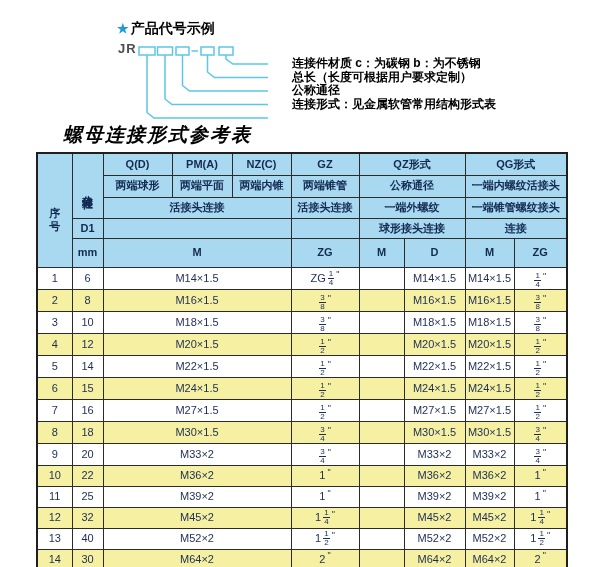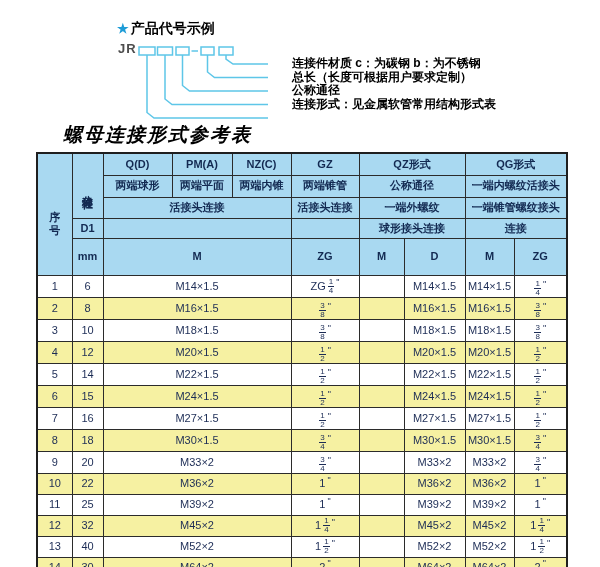--- a/index.html
+++ b/index.html
@@ -36,21 +36,21 @@
     border-collapse:collapse;table-layout:fixed;
     border:2px solid #1f1f1f;
   }
   table.ref td{
     border:1px solid var(--border);
     padding:0;text-align:center;vertical-align:middle;
     font-size:11px;color:var(--text-navy);overflow:hidden;line-height:1.1;
     background:#fff;
   }
   table.ref thead td{background:var(--header-bg);color:#132a52;font-weight:600;}
-  tr.h1{height:22px;} tr.h2{height:22px;font-family:Liberation Mono, monospace;} tr.h3{height:21px;} tr.h4{height:20px;} tr.h5{height:37px;margin-top:6px;}
+  tr.h1{height:22px;} tr.h2{height:22px;font-family:Liberation Mono, monospace;} tr.h3{height:21px;} tr.h4{height:20px;} tr.h5{height:29px;margin-top:6px;}
   tbody tr{height:21px;}
   tbody tr.alt td{background:var(--row-alt);}
   .vtext{writing-mode:vertical-rl;text-orientation:upright;display:inline-block;}
   .seq-v{letter-spacing:14px;padding-top:6px;}
   .dn-v{letter-spacing:1px;}
   
   .zgval{display:inline-flex;align-items:center;justify-content:center;gap:2px;}
   .zgval .pre,.zgval .whole{font-size:11px;}
   .frac{display:inline-flex;flex-direction:column;line-height:1;font-size:8px;}
   .frac .fn{display:block;padding:0 1px;}

